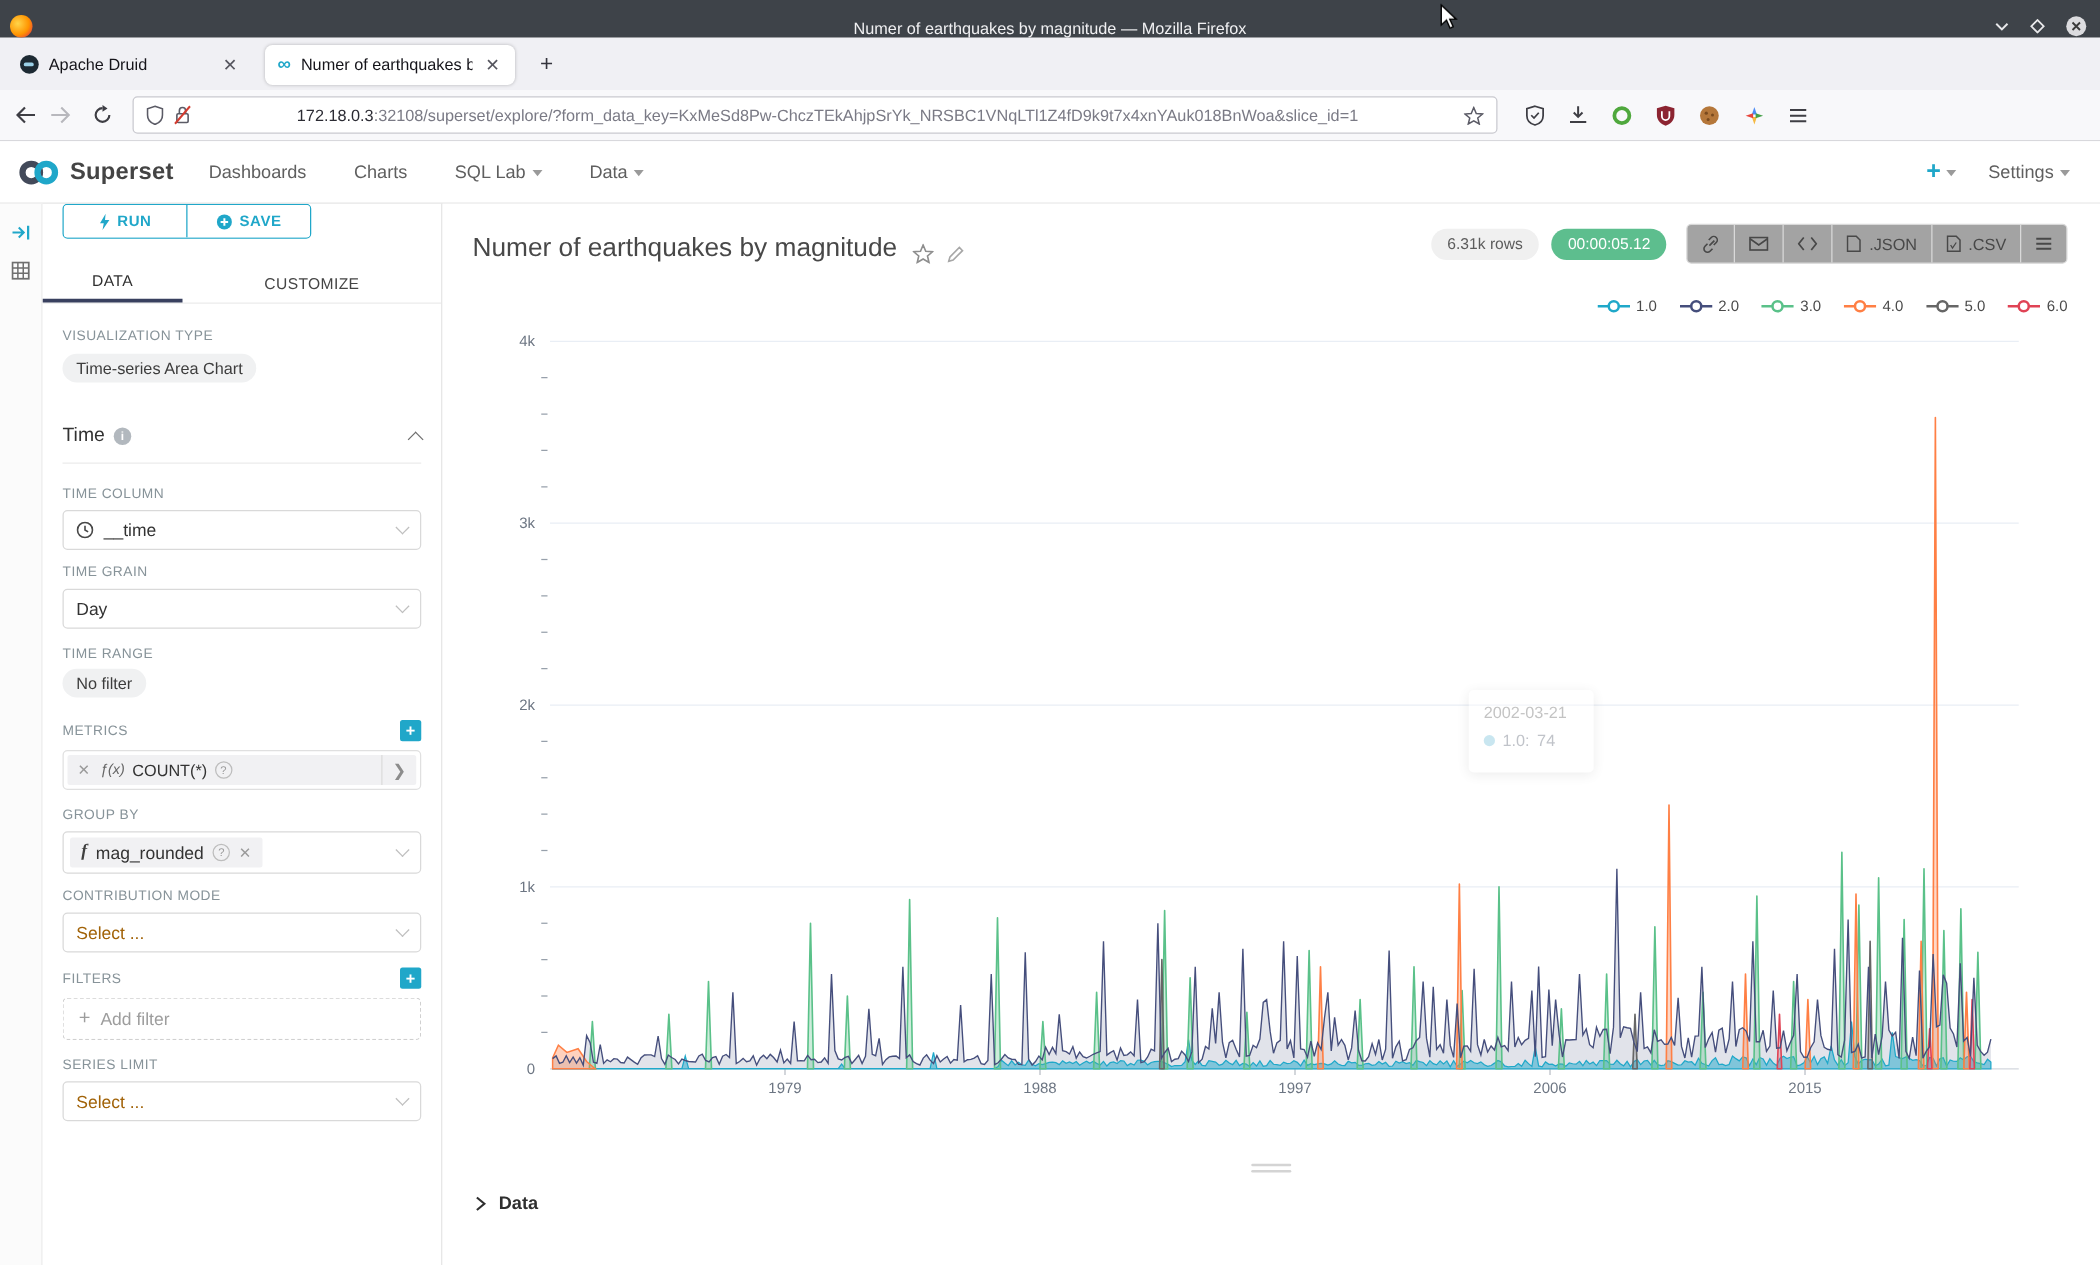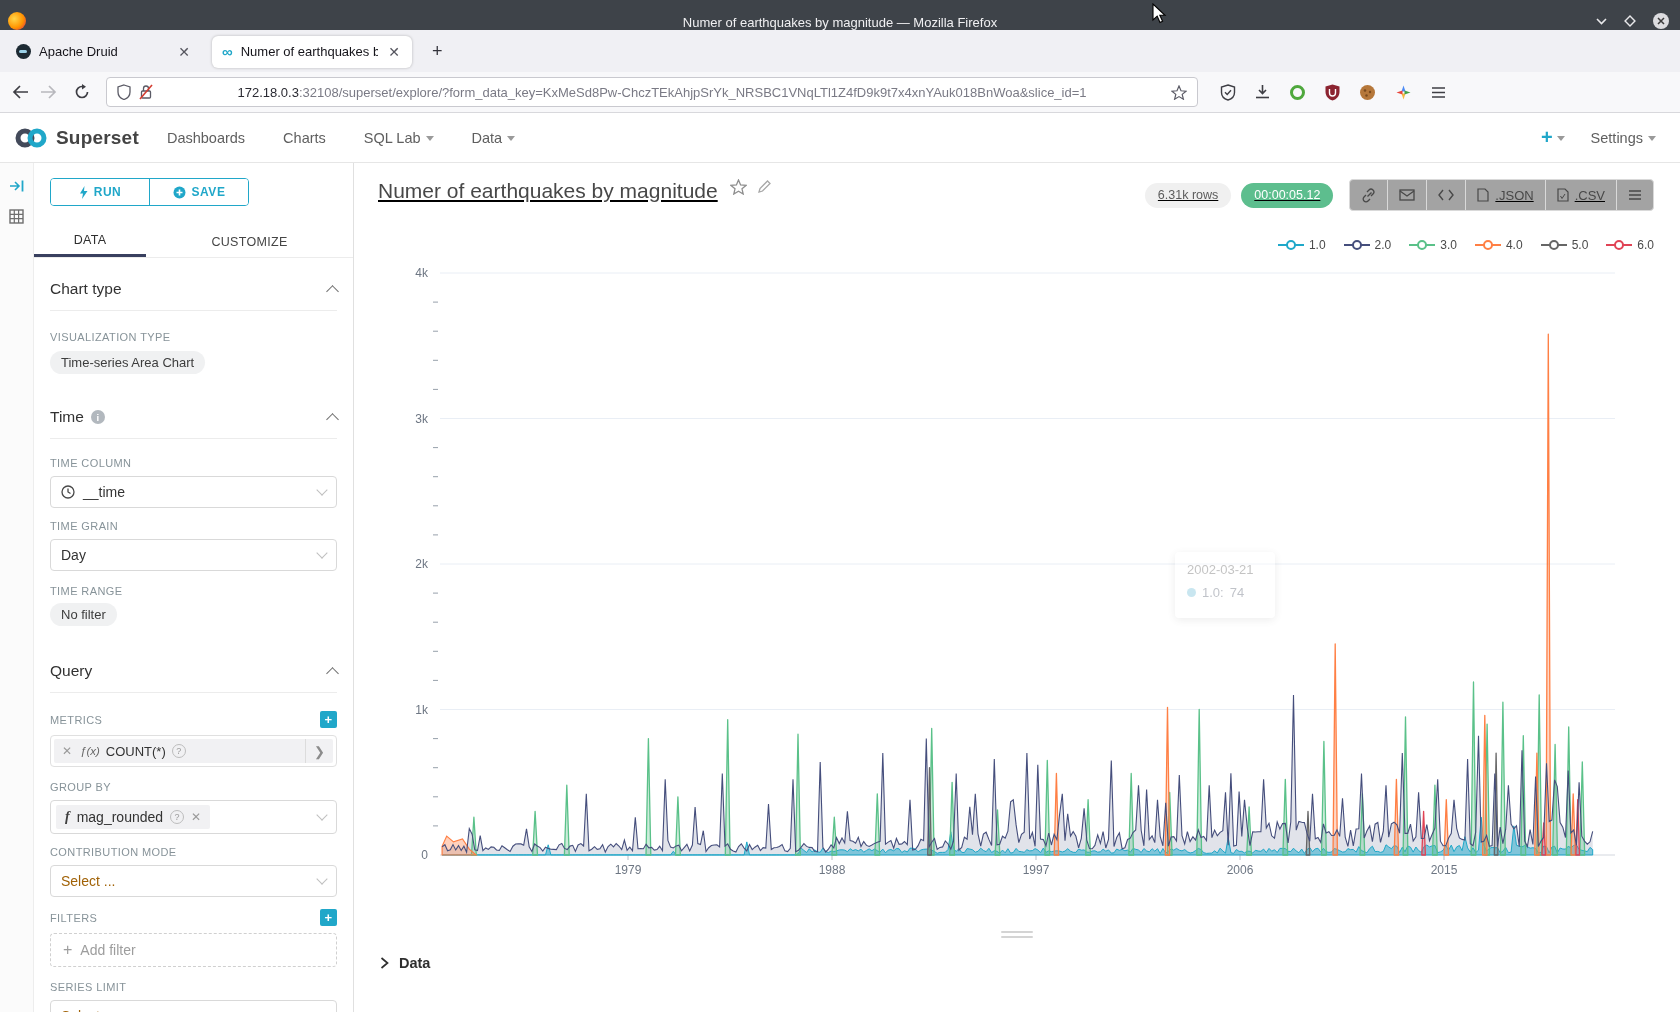--- a/index.html
+++ b/index.html
@@ -40,21 +40,21 @@
   .caret { width:0; height:0; border-left:4px solid transparent; border-right:4px solid transparent; border-top:5px solid #9a9a9a; margin-top:2px;}
   .nav-right { margin-left:auto; display:flex; align-items:center; gap:26px; padding-right:24px; }
   .plusmenu { color:#20A7C9; font-size:20px; font-weight:bold; display:flex; align-items:center; gap:4px;}
   .settings { font-size:14.5px; color:#5f5f5f; display:flex; align-items:center; gap:5px; }
 
   
   .main { display:flex; height:849px; }
   .iconstrip { width:34px; background:#fbfbfb; border-right:1px solid #ededed; padding-top:16px; display:flex; flex-direction:column; align-items:center; gap:16px; }
   .sidebar { width:320px; border-right:1px solid #e0e0e0; padding:0 16px; overflow:hidden; }
 
-  .runrow { margin-top:15px; display:flex; border:1px solid #20A7C9; border-radius:4px; width:199px; height:28px; overflow:hidden; }
+  .runrow { display:flex; border:1px solid #20A7C9; border-radius:4px; width:199px; height:28px; overflow:hidden; }
   .runbtn { flex:1; display:flex; align-items:center; justify-content:center; gap:6px; font-size:12px; font-weight:bold; letter-spacing:.5px; color:#20A7C9; background:#fff; }
   .runbtn + .runbtn { border-left:1px solid #20A7C9; }
 
   .paneltabs { margin:20px -16px 0; display:flex; border-bottom:1px solid #ececec; height:32px; }
   .ptab { display:flex; align-items:center; justify-content:center; font-size:12.5px; color:#454545; letter-spacing:.3px; }
   .ptab.active { width:112px; border-bottom:3px solid #39405F; color:#2f2f2f; }
   .ptab.rest { flex:1; }
 
   .section-h { margin-top:22px; padding-bottom:12px; border-bottom:1px solid #ececec; display:flex; align-items:center; font-size:15.5px; color:#323232; }
   .chev-up { margin-left:auto; width:9px; height:9px; border-left:1.6px solid #6e6e6e; border-top:1.6px solid #6e6e6e; transform:rotate(45deg); margin-top:4px;}
@@ -72,21 +72,21 @@
   .mfx { font-style:italic; color:#666; font-size:11.5px; margin-right:6px;}
   .qmark { width:14px; height:14px; border:1px solid #bdbdbd; border-radius:50%; color:#9b9b9b; font-size:9px; display:inline-flex; align-items:center; justify-content:center; margin-left:6px;}
   .mcaret { margin-left:auto; width:28px; border-left:1px solid #dcdcdc; align-self:stretch; display:flex; align-items:center; justify-content:center; color:#8c8c8c; font-size:13px;}
   .gpill { display:inline-flex; align-items:center; height:24px; background:#f1f1f3; border-radius:2px; padding:0 9px; font-size:14px; color:#333; gap:7px;}
   .gpill .ficon { font-family:"Liberation Serif", serif; font-style:italic; font-weight:bold; color:#3f3f3f; }
   .gpill .px { color:#9a9a9a; font-size:12px; }
   .dashed { margin-top:7px; height:34px; border:1px dashed #d0d0d0; border-radius:4px; display:flex; align-items:center; padding:0 12px; gap:8px; font-size:14px; color:#9d9d9d; }
 
   
   .chartpanel { flex:1; position:relative; background:#fff; }
-  .chead { position:absolute; left:24px; right:26px; top:16px; display:flex; align-items:flex-start;text-decoration:underline; }
+  .chead { position:absolute; left:24px; right:26px; top:16px; display:flex; align-items:flex-end; }
   .ctitle { font-size:21px; color:#484848; }
   .iconbtn { margin-left:12px; display:flex; align-items:center; }
   .badges { margin-left:auto; display:flex; align-items:center; gap:10px; }
   .rowsbadge { height:25px; border-radius:13px; background:#f0f0f0; color:#5c5c5c; font-size:12.5px; display:flex; align-items:center; padding:0 13px; }
   .timerbadge { height:25px; border-radius:13px; background:#5dbe8e; color:#fff; font-size:12.5px; display:flex; align-items:center; padding:0 13px; }
   .btngroup { display:flex; border:1px solid #d9d9d9; border-radius:4px; height:32px; margin-left:6px; background:#a3a3a3;}
   .gbtn { display:flex; align-items:center; justify-content:center; padding:0 11px; gap:6px; font-size:13px; color:#484848; }
   .gbtn + .gbtn { border-left:1px solid #d9d9d9; }
 
   .legend { position:absolute; top:75px; right:26px; display:flex; gap:18px; align-items:center; }
@@ -260,24 +260,20 @@
           </svg>
         <span>SAVE</span>
       </div>
     </div>
 
     <div class="paneltabs">
       <div class="ptab active">DATA</div>
       <div class="ptab rest">CUSTOMIZE</div>
     </div>
 
-    <div class="section-h">
-      <span>Chart type</span>
-        <span class="chev-up"></span>
-    </div>
     <div class="flabel" style="margin-top:20px">VISUALIZATION TYPE</div>
     <div><span class="pill">Time-series Area Chart</span></div>
 
     <div class="section-h" style="margin-top:34px">
       <span>Time</span>
         <span class="info-i">i</span>
         <span class="chev-up"></span>
     </div>
     <div class="flabel">TIME COLUMN</div>
     <div class="select">
@@ -289,24 +285,20 @@
       <span class="sel-caret"></span>
     </div>
     <div class="flabel" style="margin-top:12px">TIME GRAIN</div>
     <div class="select">
       <span>Day</span>
       <span class="sel-caret"></span>
     </div>
     <div class="flabel" style="margin-top:14px">TIME RANGE</div>
     <div><span class="pill" style="margin-top:6px">No filter</span></div>
 
-    <div class="section-h" style="margin-top:36px">
-      <span>Query</span>
-        <span class="chev-up"></span>
-    </div>
     <div class="flabel">
         <span>METRICS</span>
         <span class="addbtn">+</span>
       </div>
     <div class="metricbox">
       <div class="metricpill">
         <span class="mx">✕</span>
         <span class="mfx">ƒ(x)</span>
         <span>COUNT(*)</span>
         <span class="qmark">?</span>

